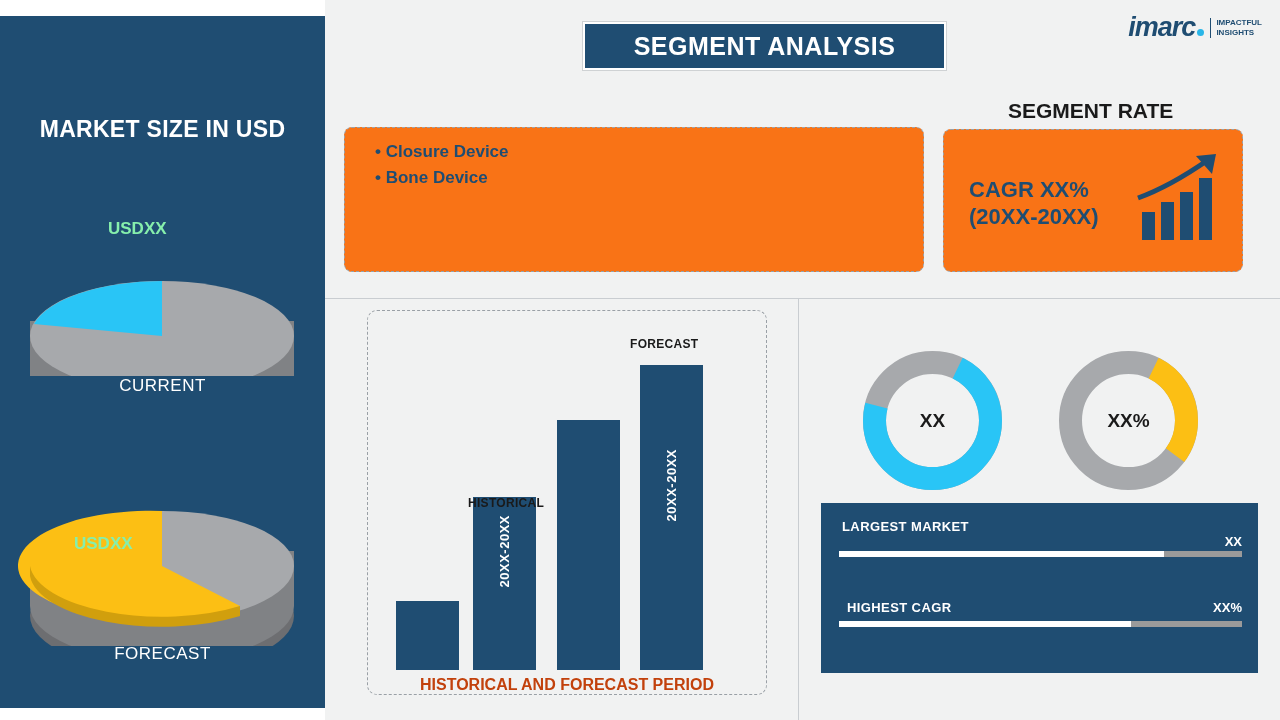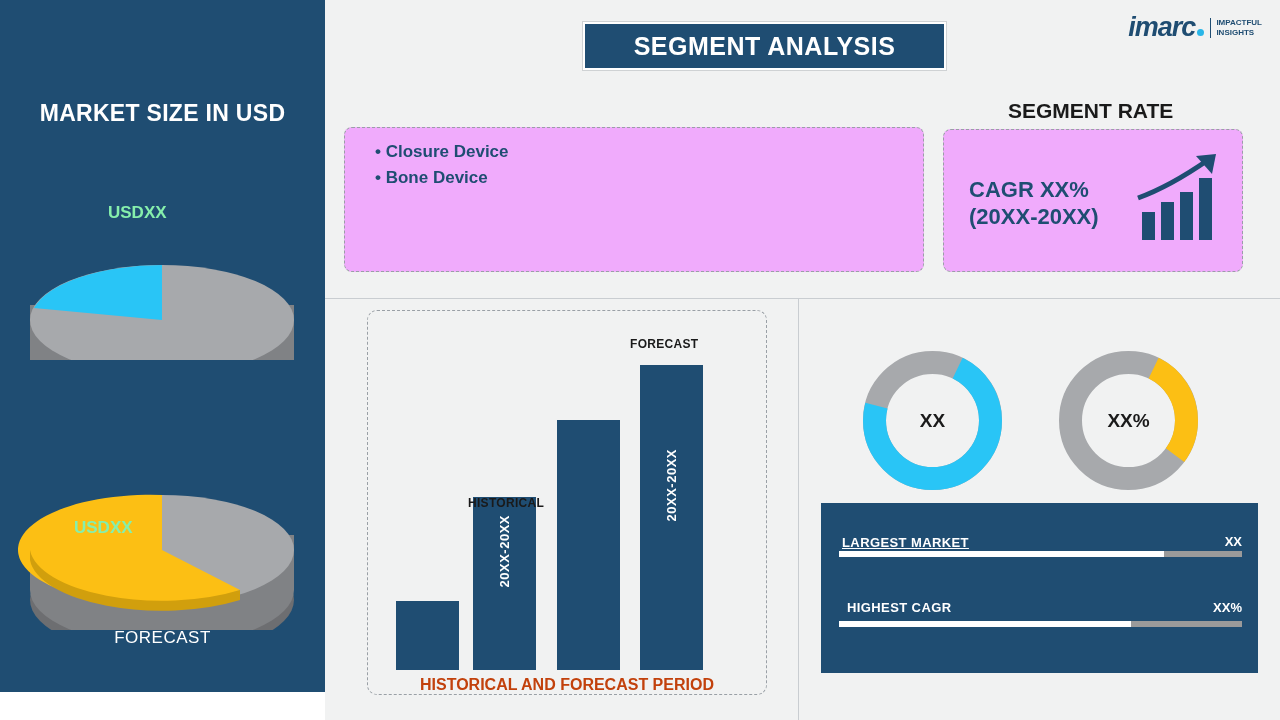--- a/index.html
+++ b/index.html
@@ -6,21 +6,21 @@
   html, body { width: 1280px; height: 720px; }
   body {
     font-family: "Liberation Sans", sans-serif;
     background: #ffffff;
     overflow: hidden;
     position: relative;
   }
   
   #left-panel {
     position: absolute;
-    left: 0; top: 0;
+    left: 0; top: 16px;
     width: 325px; height: 692px;
     background: #1f4d72;
   }
   #left-title {
     position: absolute;
     top: 100px; left: 0; width: 325px;
     text-align: center;
     color: #ffffff;
     font-size: 23px;
     font-weight: bold;
@@ -106,21 +106,21 @@
     font-weight: bold;
     color: #1a1a1a;
   }
   #head-products { left: 44px; top: 97px; }
   #head-growth { left: 683px; top: 99px; }
 
   .dashed-box {
     position: absolute;
     border: 1px dashed #9aa0a6;
     border-radius: 8px;
-    background: #f0abfc;
+    background: #f97316;
   }
   #products-box { left: 19px; top: 127px; width: 580px; height: 145px; }
   #growth-box { left: 618px; top: 129px; width: 300px; height: 143px; }
 
   .bullet-item {
     color: #1f4d72;
     font-size: 17px;
     font-weight: bold;
     margin-bottom: 6px;
   }
@@ -242,20 +242,21 @@
       <ellipse cx="162" cy="210" rx="132" ry="55" fill="#6d6e71"></ellipse>
       <ellipse cx="162" cy="200" rx="132" ry="55" fill="#808285"></ellipse>
       <rect x="30" y="145" width="264" height="55" fill="#808285"></rect>
 
       <ellipse cx="162" cy="160" rx="132" ry="55" fill="#a7a9ac"></ellipse>
 
       <path d="M162,160 L162,105 A132,55 0 0,0 34,148 Z" fill="#29c5f6"></path>
     </svg>
     <div class="pie-usd-text" style="left:108px; top:43px;">USDXX</div>
   </div>
+  <div class="pie-label" id="label-current">CURRENT</div>
 
   <div class="pie-wrap" id="pie-forecast-wrap">
     <svg width="325" height="200" viewBox="0 0 325 200">
       <ellipse cx="162" cy="170" rx="132" ry="55" fill="#6d6e71"></ellipse>
       <ellipse cx="162" cy="160" rx="132" ry="55" fill="#808285"></ellipse>
       <rect x="30" y="105" width="264" height="55" fill="#808285"></rect>
 
       <ellipse cx="162" cy="120" rx="132" ry="55" fill="#a7a9ac"></ellipse>
 
       <path d="M162,120 L162,65 A132,55 0 1,0 240,160 Z" fill="#fcbf14"></path>
@@ -338,21 +339,21 @@
 
   <div class="donut-wrap" style="left:731px; top:348px; width:145px; height:145px;">
     <svg width="145" height="145" viewBox="0 0 145 145">
       <circle cx="72.5" cy="72.5" r="58" fill="none" stroke="#a7a9ac" stroke-width="23"></circle>
       <circle cx="72.5" cy="72.5" r="58" fill="none" stroke="#fcbf14" stroke-width="23" stroke-dasharray="102 263" stroke-dashoffset="-26" transform="rotate(-90 72.5 72.5)"></circle>
     </svg>
     <div class="donut-center-text">XX%</div>
   </div>
 
   <div id="metrics-card">
-    <div class="metric-label" style="left:21px; top:32px;text-decoration:underline;">LARGEST MARKET</div>
+    <div class="metric-label" style="left:21px; top:16px;">LARGEST MARKET</div>
     <div class="metric-value" style="right:16px; top:31px;">XX</div>
     <div class="metric-track" style="left:18px; top:48px; width:403px;">
       <div class="metric-fill" style="left:0; top:0; width:325px;"></div>
     </div>
 
     <div class="metric-label" style="left:26px; top:97px;">HIGHEST CAGR</div>
     <div class="metric-value" style="right:16px; top:97px;">XX%</div>
     <div class="metric-track" style="left:18px; top:118px; width:403px;">
       <div class="metric-fill" style="left:0; top:0; width:292px;"></div>
     </div>

